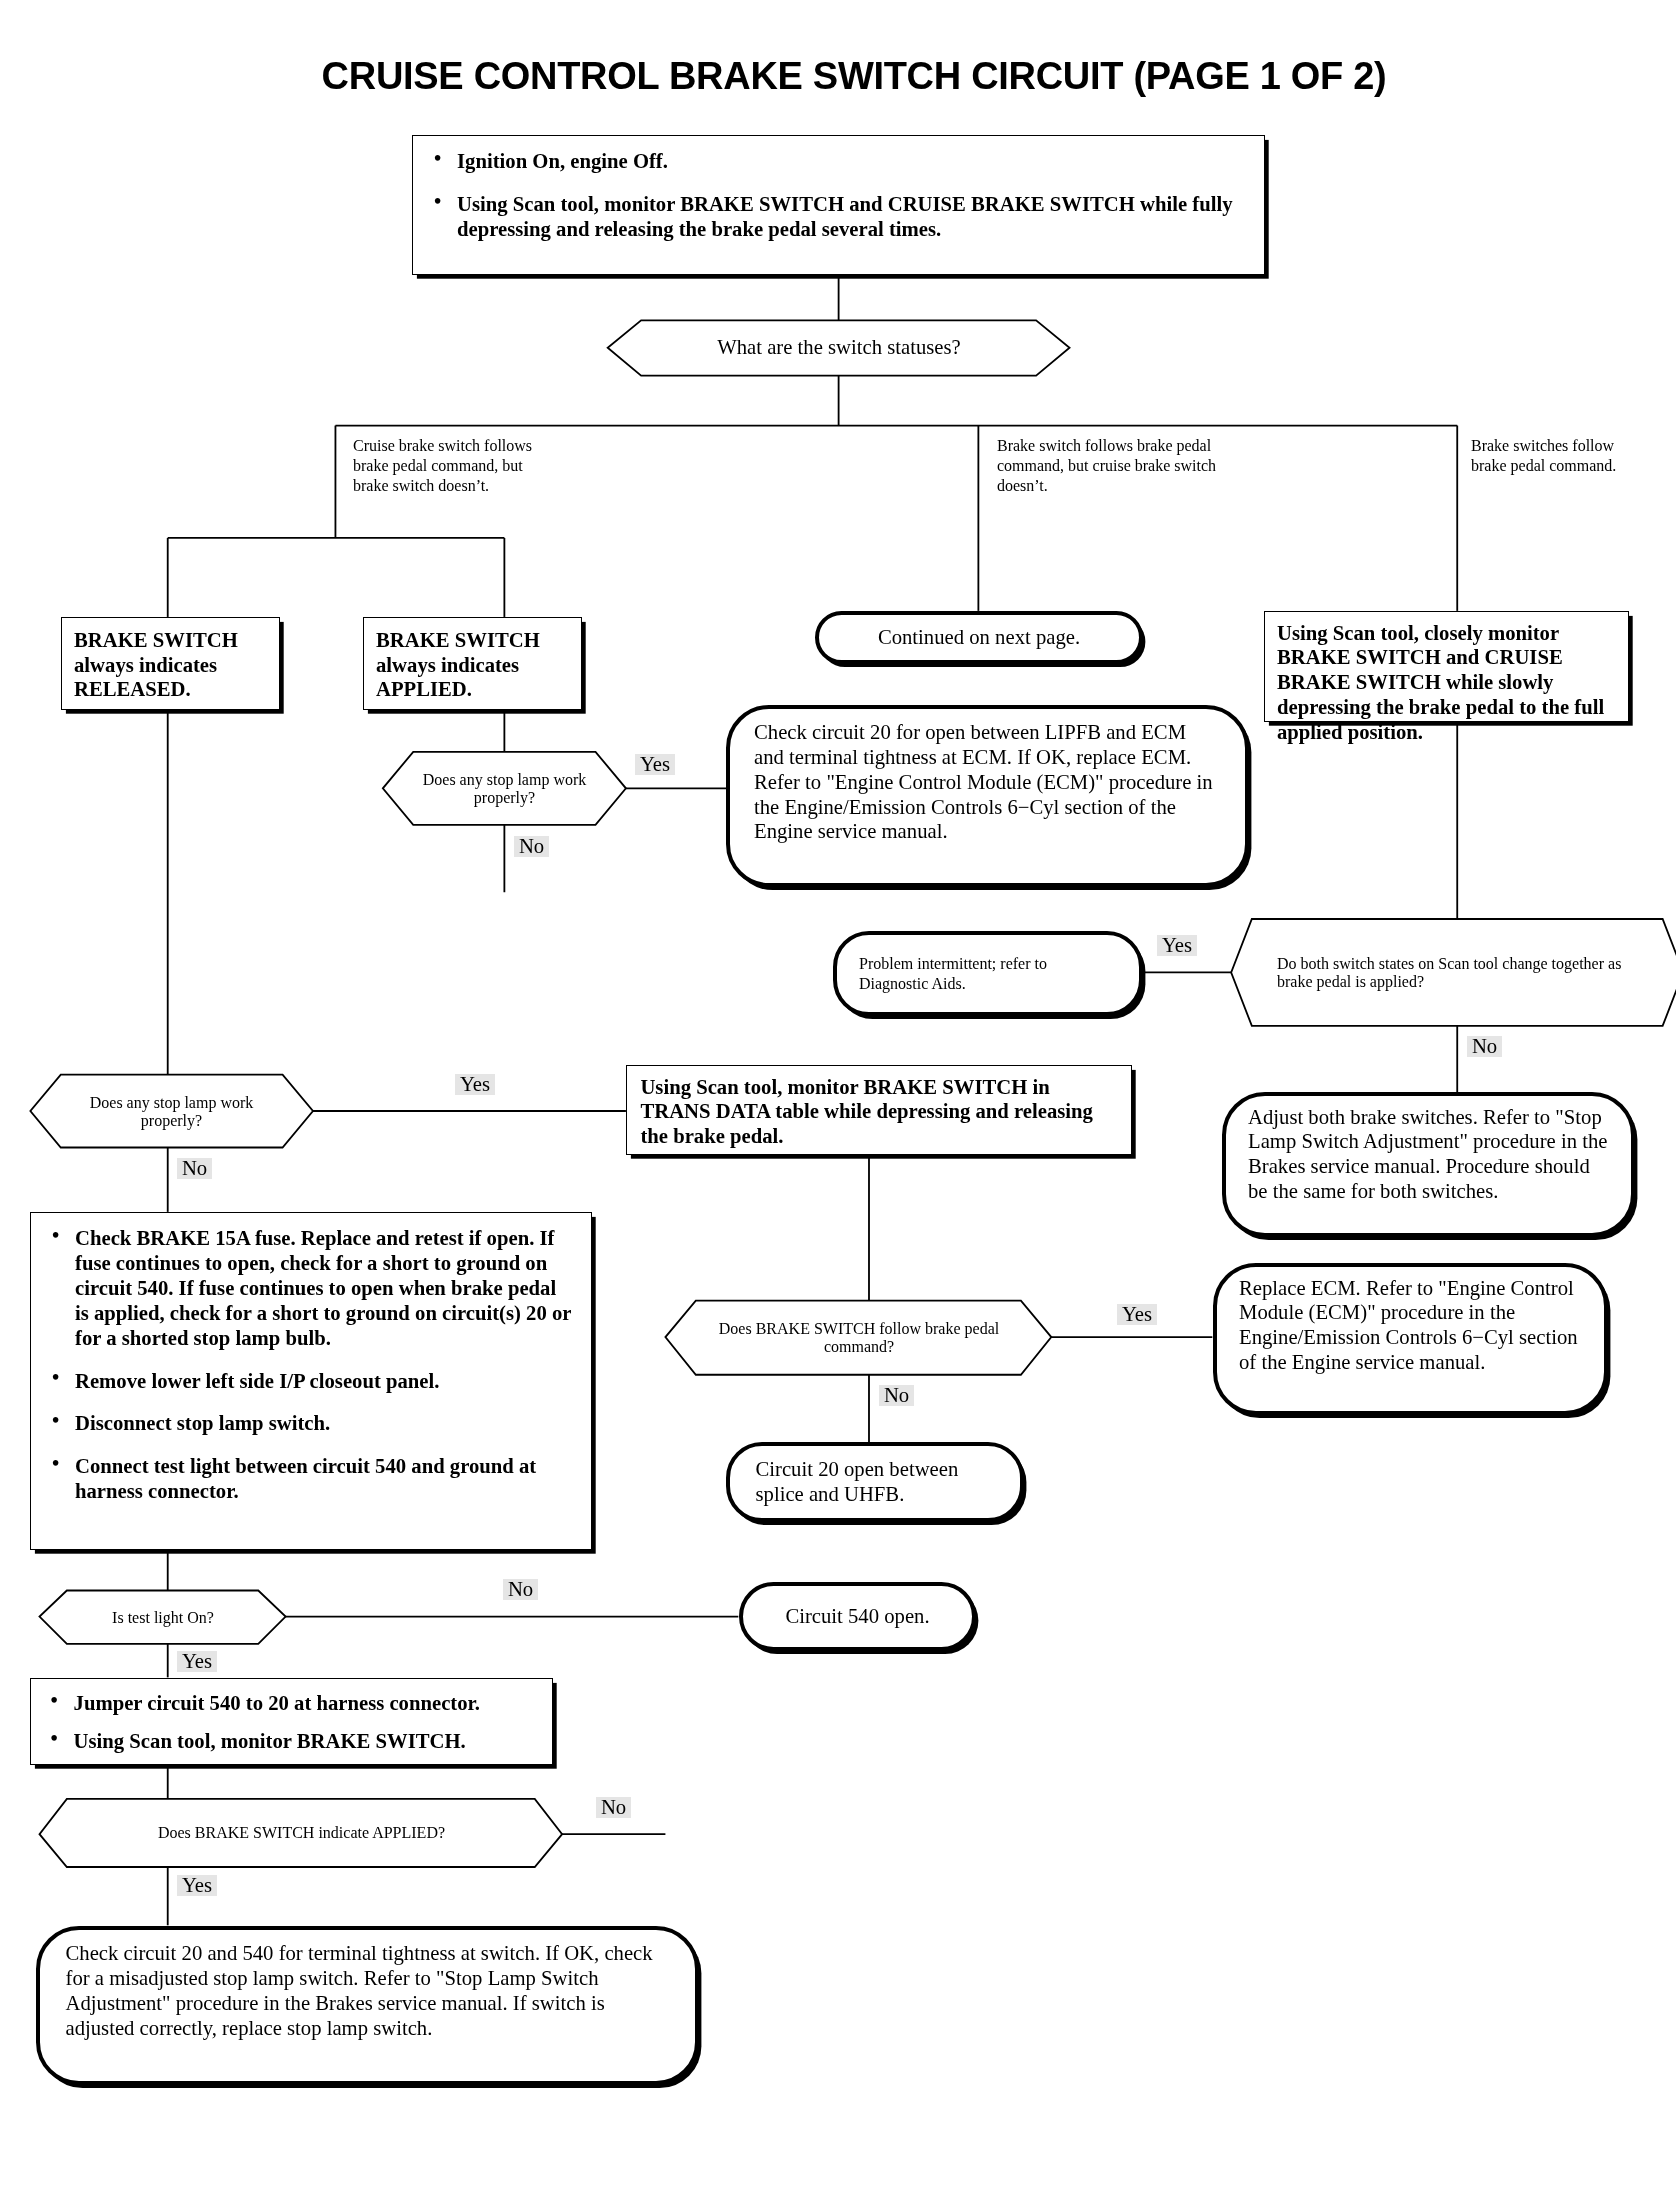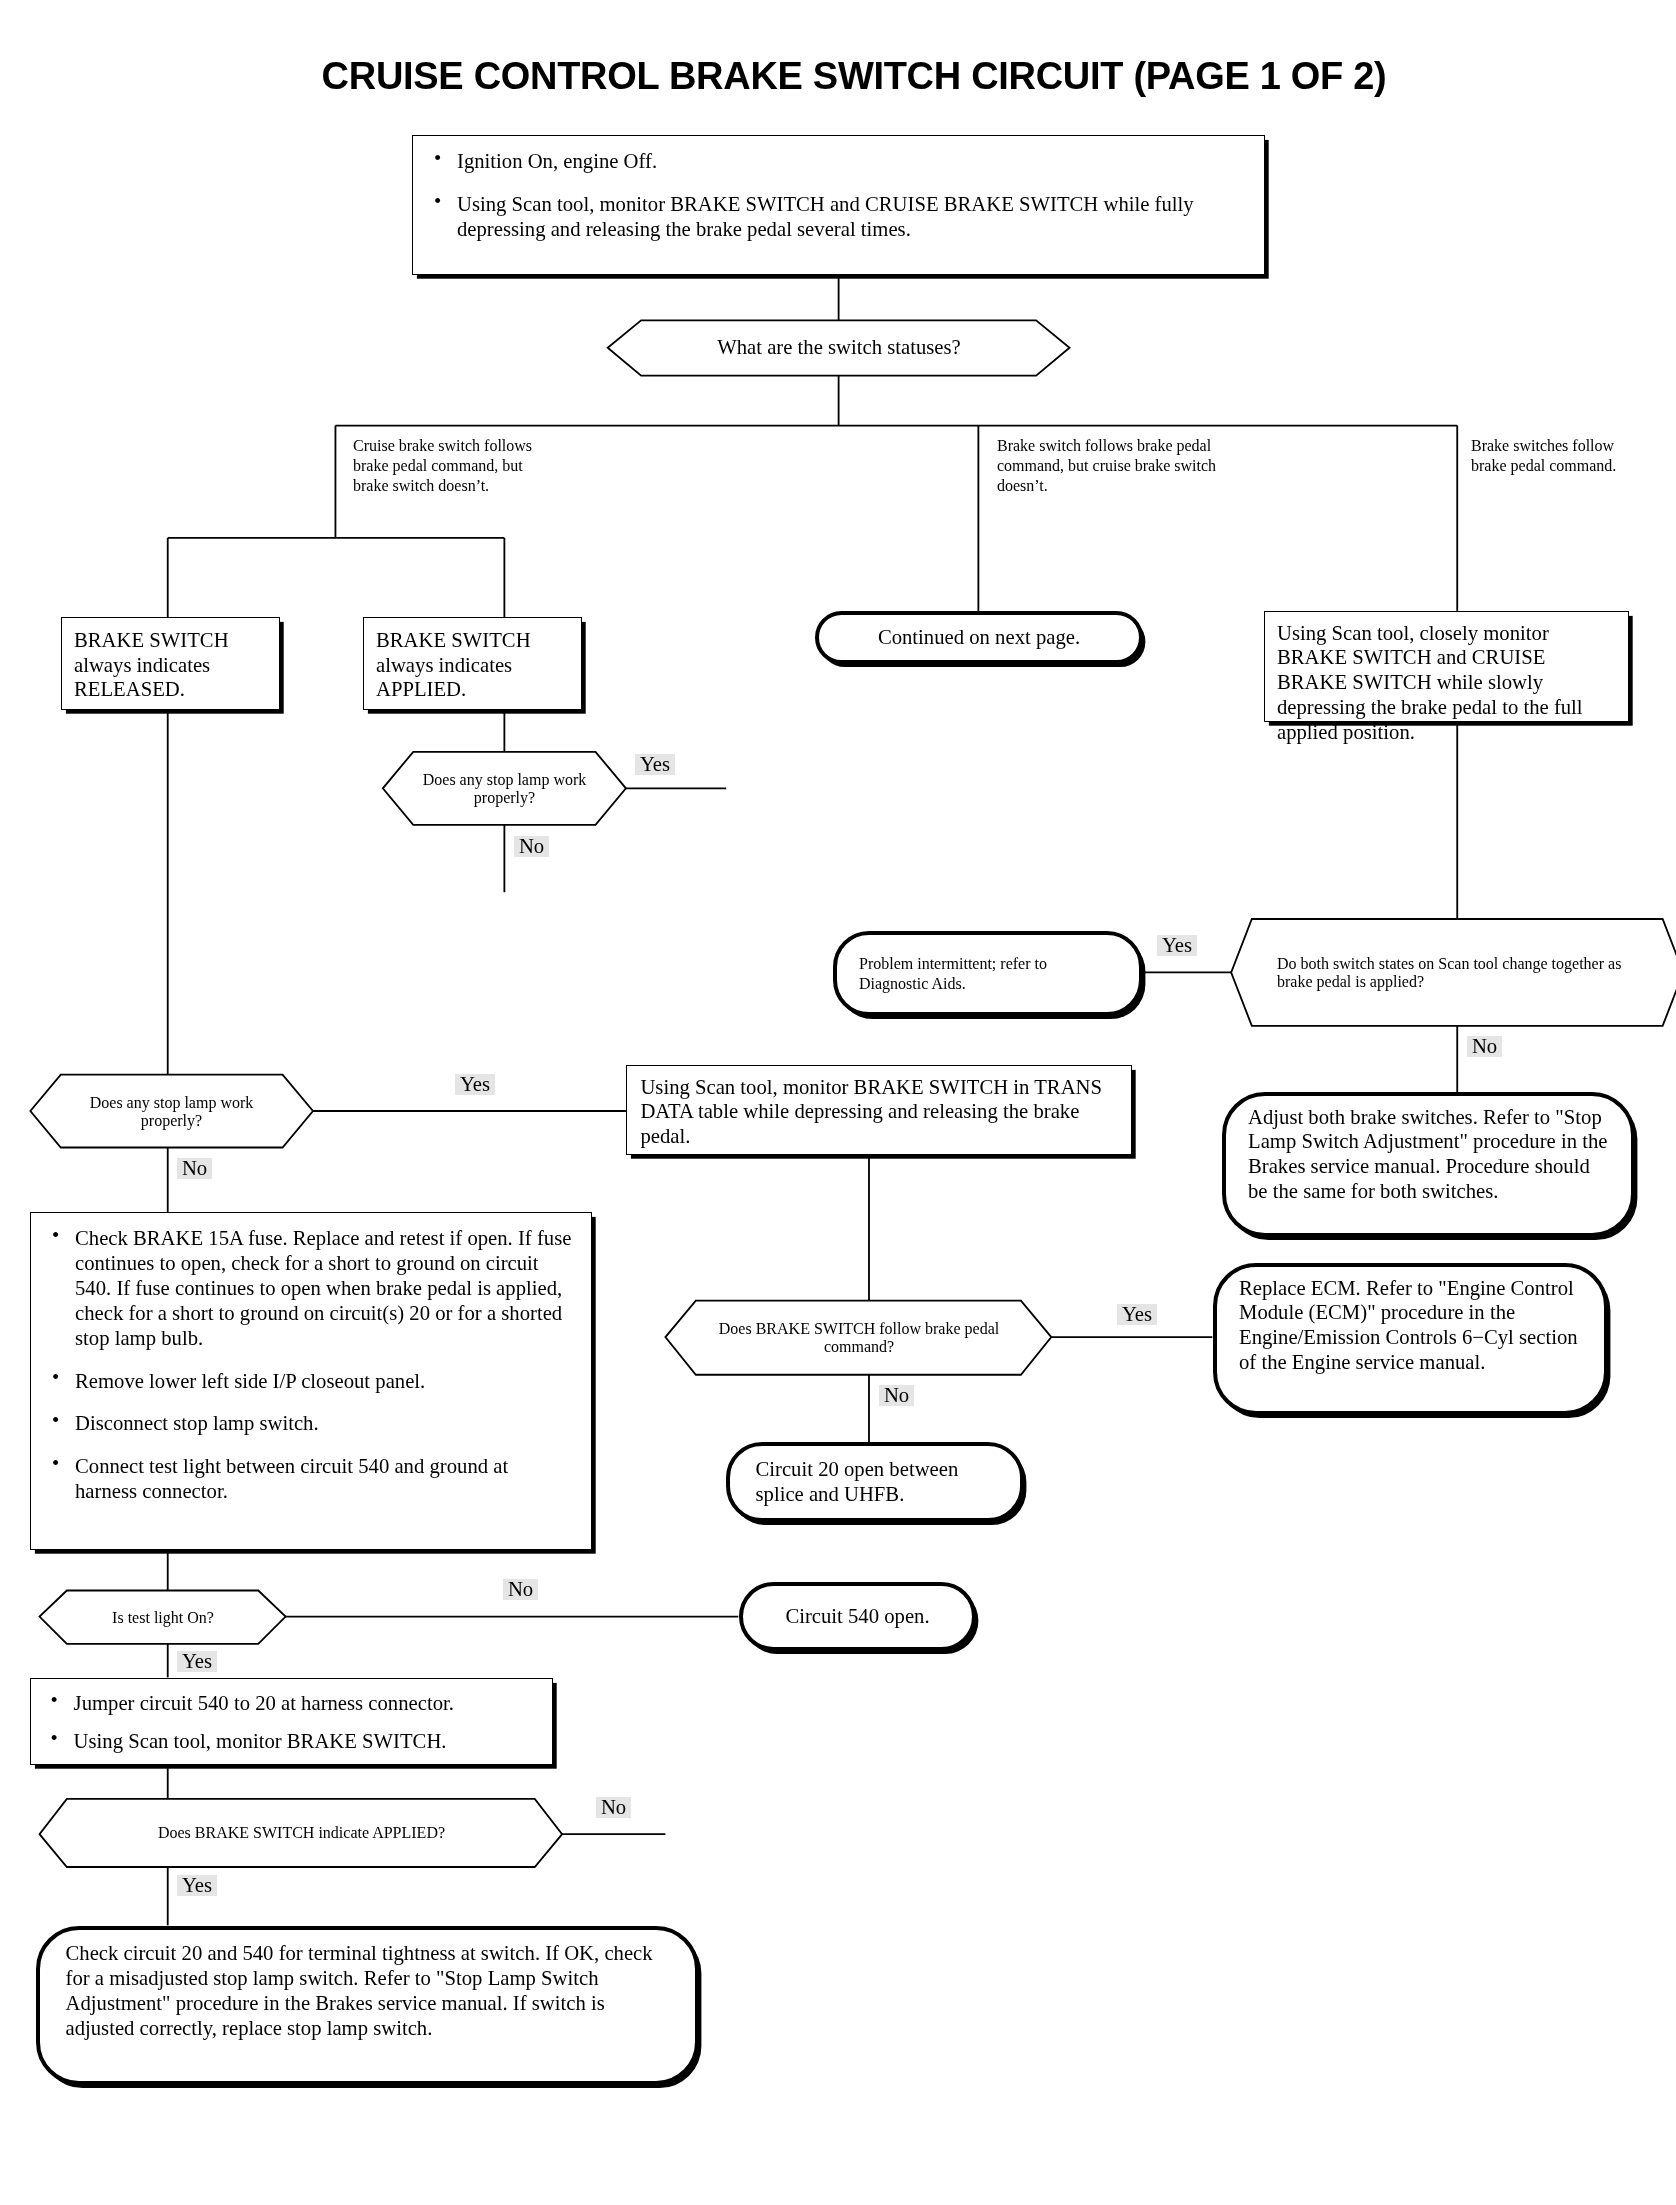--- a/index.html
+++ b/index.html
@@ -30,20 +30,21 @@
     color: #000;
     line-height: 1.20;
   }
   
   .rect {
     border: 1.8px solid #000;
     box-shadow: 4.3px 4.3px 0 -0.6px #000;
   }
   .rect-inner {
     padding: 13.4px 16px;
+    font-weight: bold;
   }
   
   .round {
     border: 4.3px solid #000;
     border-radius: 43px;
     box-shadow: 3.6px 4.3px 0 -1.2px #000;
   }
   .round-inner {
     padding: 13.4px 20.7px;
   }
@@ -221,20 +222,23 @@
   </div>
 
   <div class="node rect" style="left:1264px;top:611px;width:365px;height:111px;">
     <div class="rect-inner fs34" style="padding:8.5px 12px;">Using Scan tool, closely monitor BRAKE SWITCH and CRUISE BRAKE SWITCH while slowly depressing the brake pedal to the full applied position.</div>
   </div>
 
   <div class="hex-wrap" style="left:383px;top:752px;width:243px;height:73px;">
     <div class="hex-text fs33" style="padding:0 36px;">Does any stop lamp work properly?</div>
   </div>
 
+  <div class="node round" style="left:726px;top:705px;width:523px;height:182px;">
+    <div class="round-inner fs34" style="padding:11px 24px;">Check circuit 20 for open between LIPFB and ECM and terminal tightness at ECM. If OK, replace ECM. Refer to "Engine Control Module (ECM)" procedure in the Engine/Emission Controls 6−Cyl section of the Engine service manual.</div>
+  </div>
 
 
   <div class="node round-sm" style="left:833px;top:931px;width:310px;height:85px;display:flex;align-items:center;">
     <div class="fs33" style="padding:0 22px;">Problem intermittent; refer to Diagnostic Aids.</div>
   </div>
 
   <div class="hex-wrap" style="left:1231px;top:919px;width:452px;height:107px;">
     <div class="hex-text fs33" style="padding:0 46px;text-align:left;">Do both switch states on Scan tool change together as brake pedal is applied?</div>
   </div>
 

